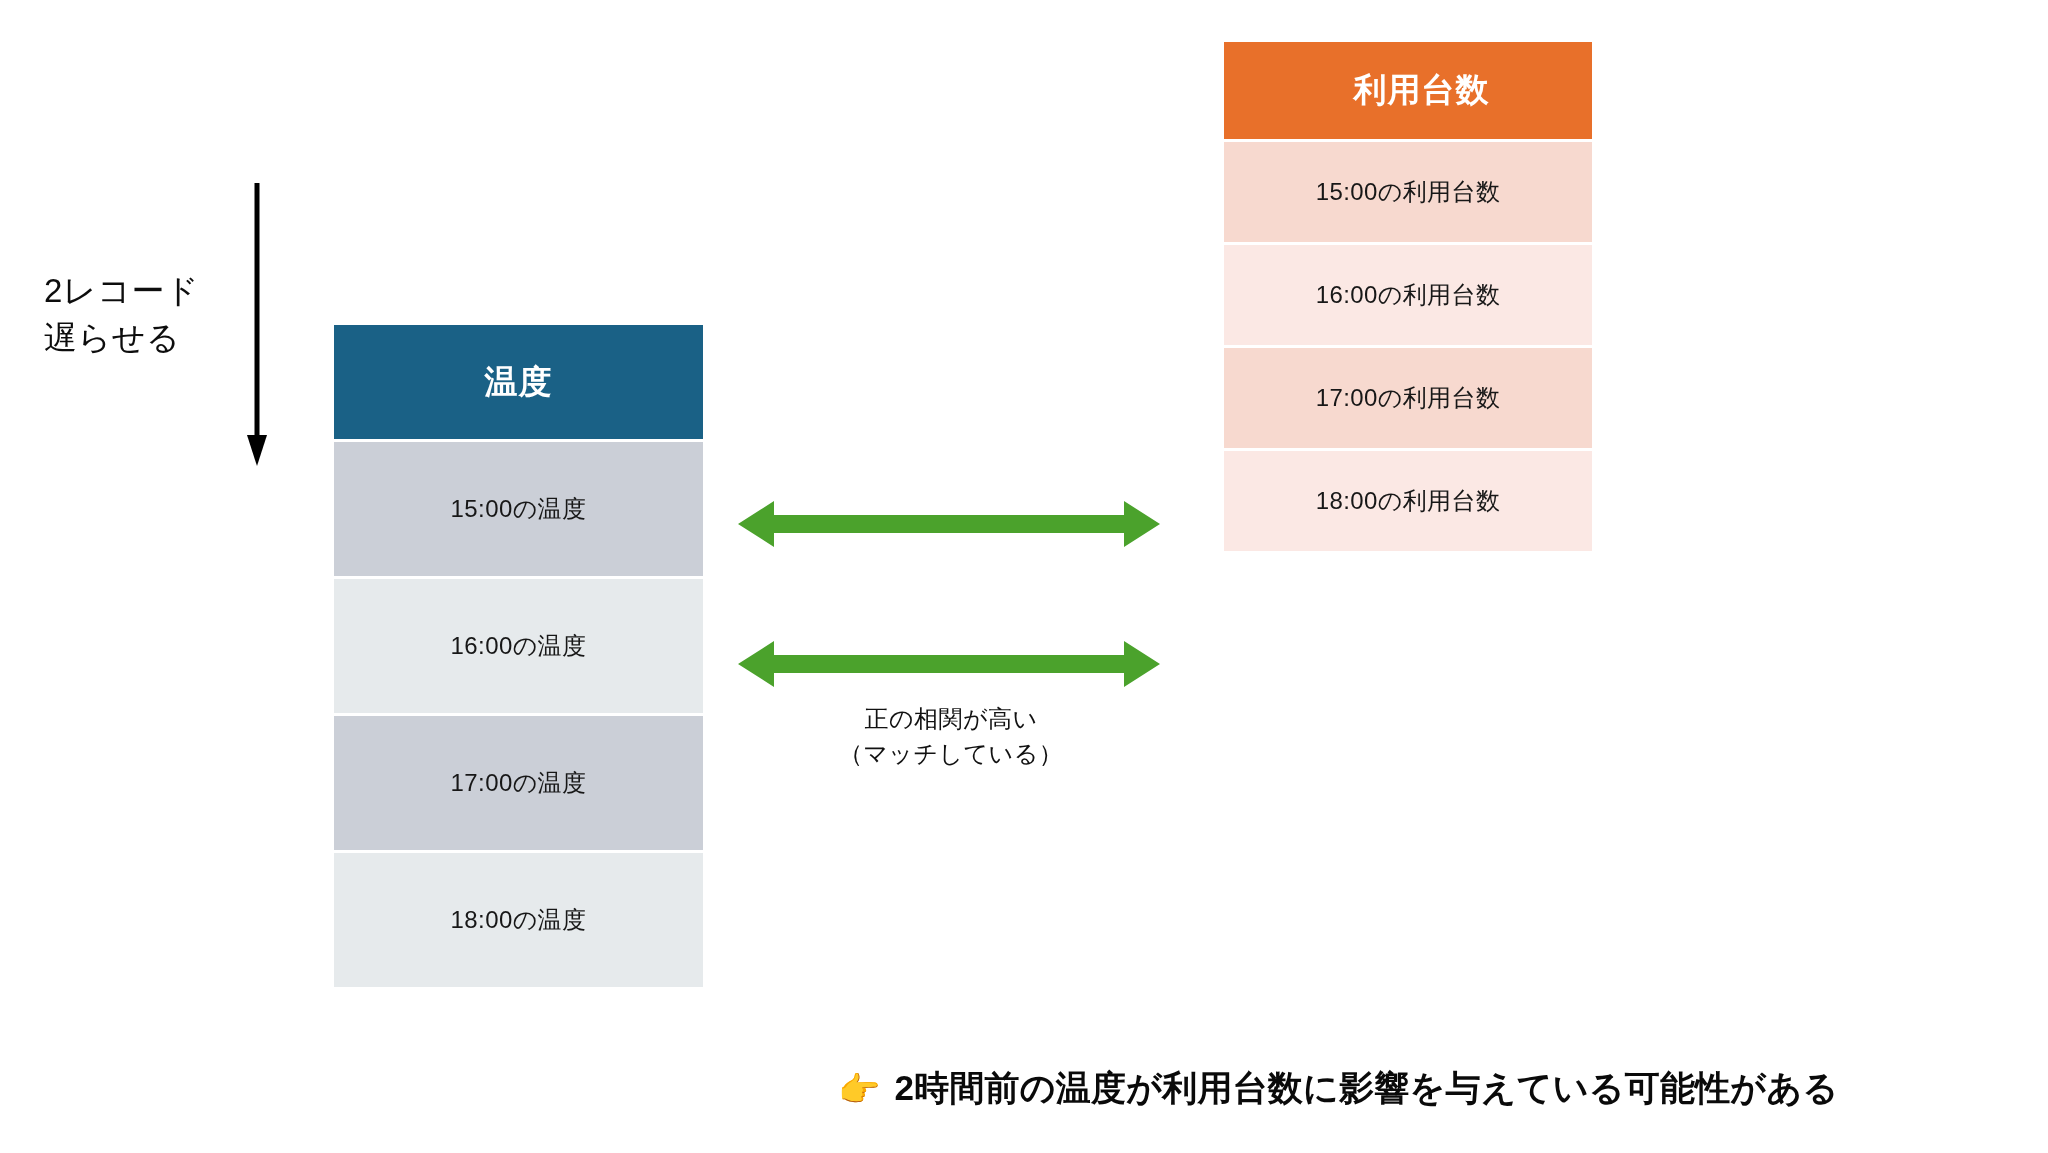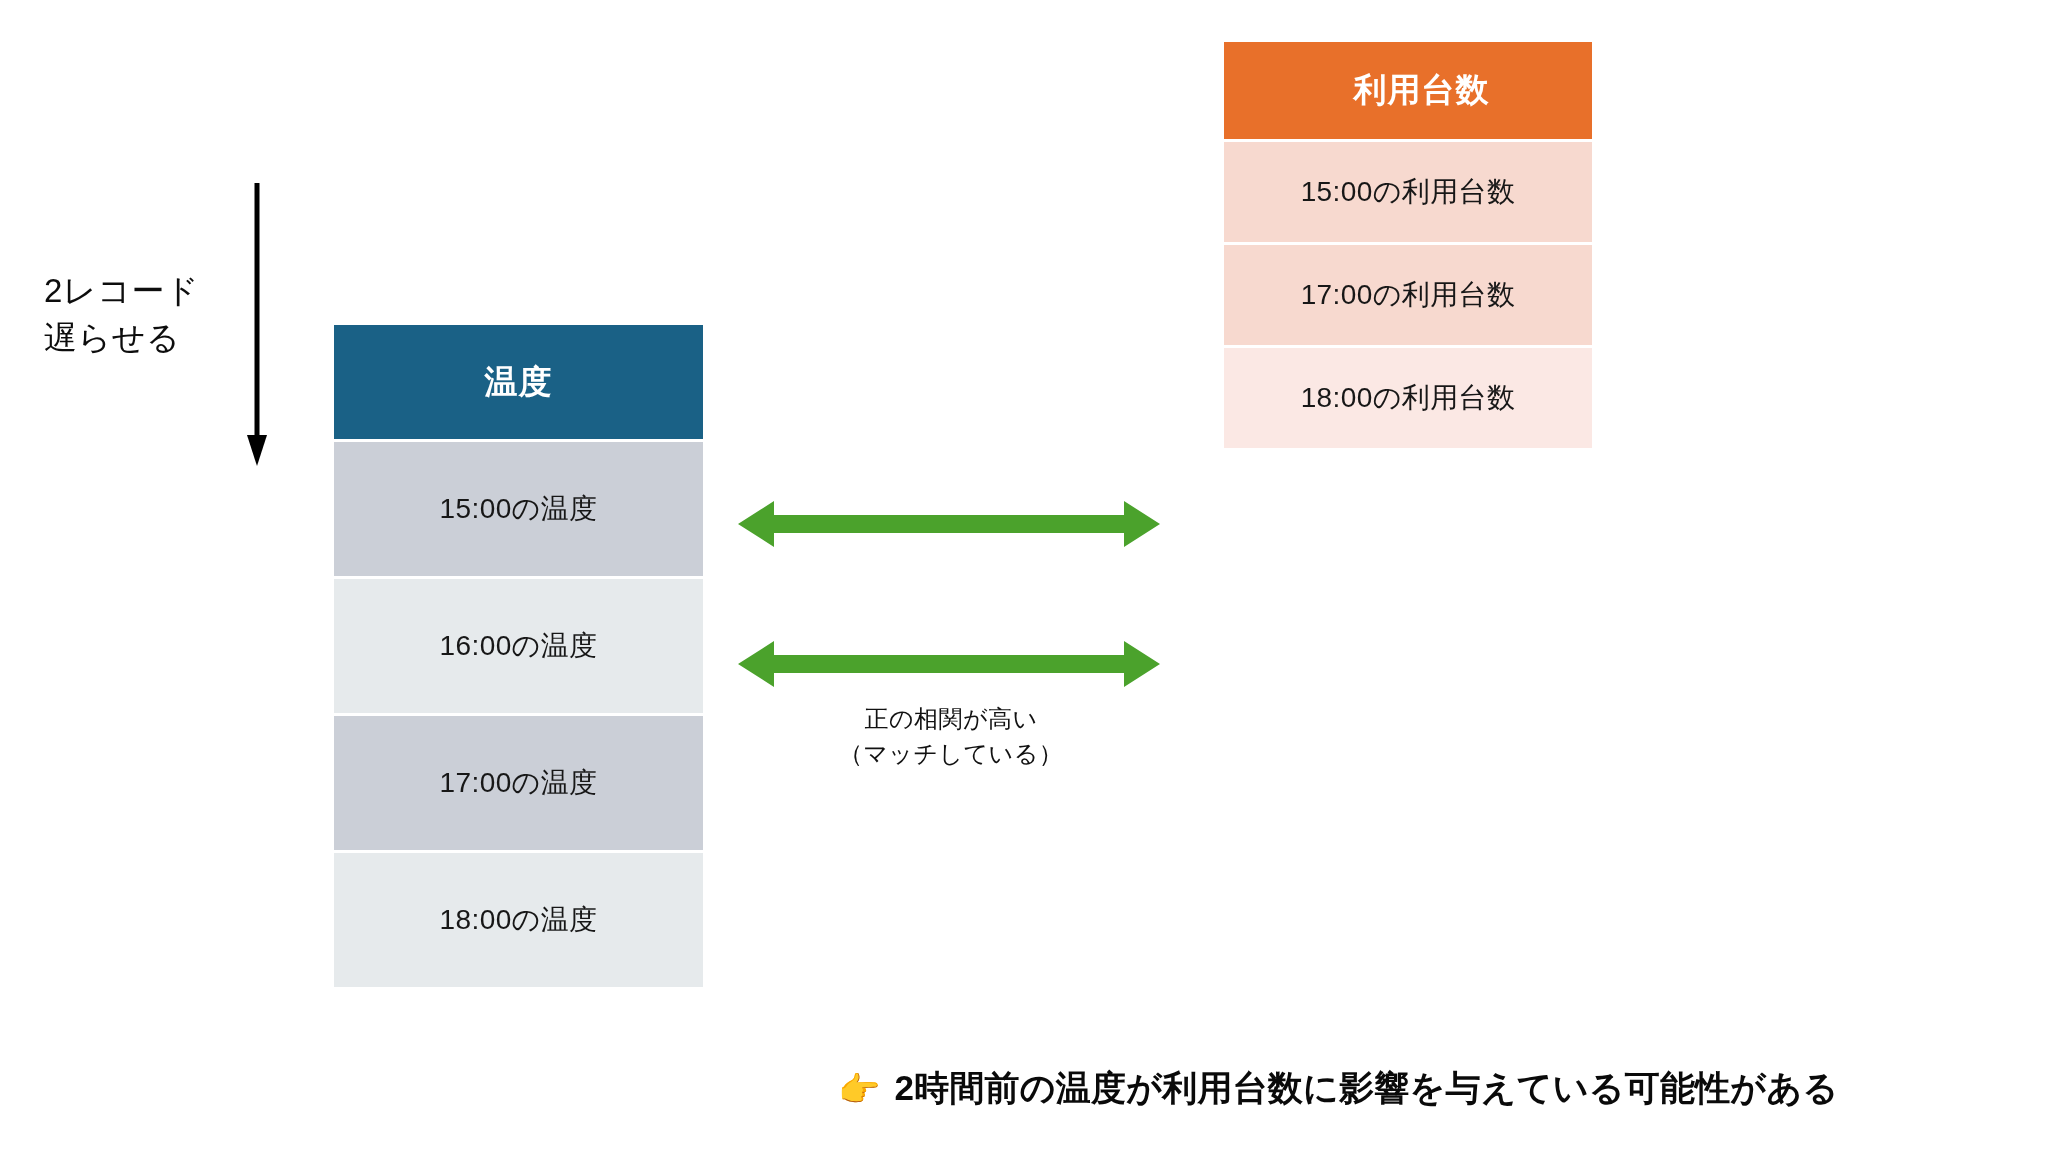--- a/index.html
+++ b/index.html
@@ -49,21 +49,21 @@
     font-weight: bold;
     font-size: 33px;
     letter-spacing: 1px;
   }
   .table .cell {
     box-sizing: border-box;
     display: flex;
     align-items: center;
     justify-content: center;
     color: #171717;
-    font-size: 28px;
+    font-size: 24px;
     letter-spacing: 0.4px;
     margin-top: 3px;
   }
 
   
   #table-temperature {
     left: 334px;
     top: 325px;
     width: 369px;
   }
@@ -148,20 +148,21 @@
     <div class="hdr">温度</div>
     <div class="cell band-a">15:00の温度</div>
     <div class="cell band-b">16:00の温度</div>
     <div class="cell band-a">17:00の温度</div>
     <div class="cell band-b">18:00の温度</div>
   </div>
 
   <div class="table" id="table-usage">
     <div class="hdr">利用台数</div>
     <div class="cell band-a">15:00の利用台数</div>
+    <div class="cell band-b">16:00の利用台数</div>
     <div class="cell band-a">17:00の利用台数</div>
     <div class="cell band-b">18:00の利用台数</div>
   </div>
 
   <div class="corr-arrow" id="corr-arrow-1">
     <svg width="422" height="54" viewBox="0 0 422 54" xmlns="http://www.w3.org/2000/svg">
       <polygon points="0,27 36,4 36,18 386,18 386,4 422,27 386,50 386,36 36,36 36,50" fill="#4ba22c"></polygon>
     </svg>
   </div>
 

